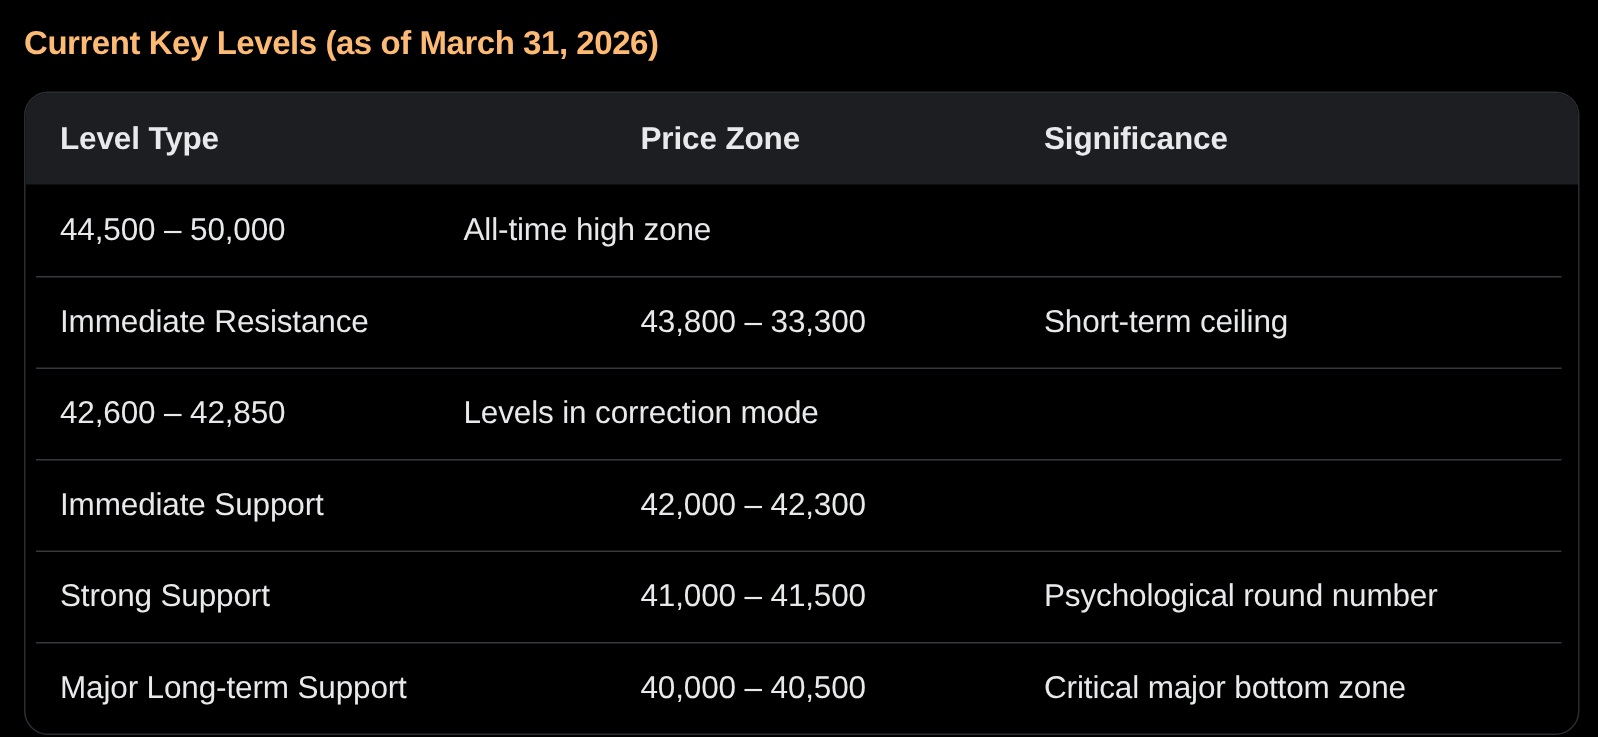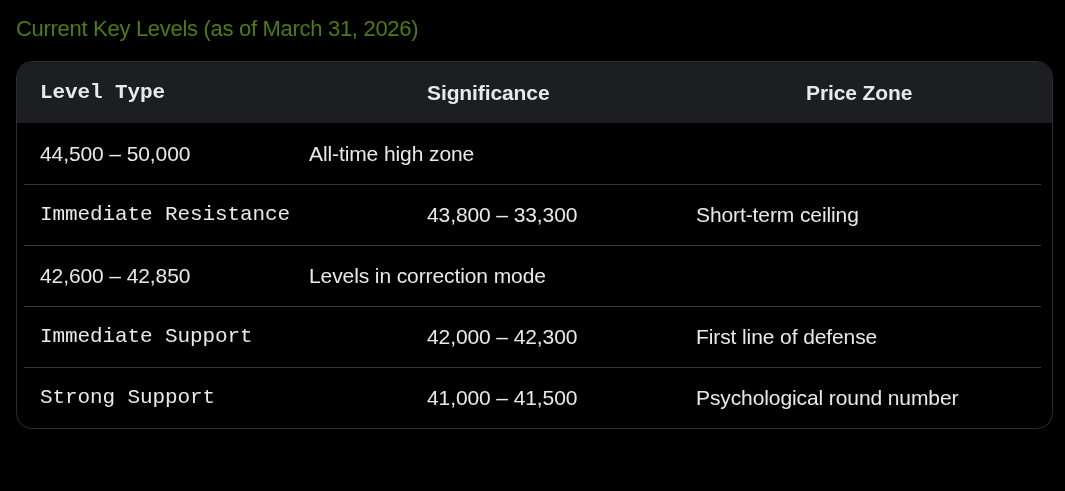--- a/index.html
+++ b/index.html
@@ -11,23 +11,23 @@
     height: 491px;
     background: #000000;
     color: #e7e9ea;
     font-family: "Liberation Sans", "DejaVu Sans", sans-serif;
     overflow: hidden;
   }
   .page-title {
     margin: 15px 16px 0 16px;
     font-size: 22px;
     line-height: 28px;
-    font-weight: 400;
+    font-weight: 700;
     letter-spacing: -0.3px;
-    color: #4d7c0f;
+    color: #fdba74;
     white-space: nowrap;
   }
   .card {
     margin: 18px 12px 0 16px;
     background: #000000;
     border: 1px solid #2a2d31;
     border-radius: 16px;
     overflow: hidden;
   }
   .trow {
@@ -53,38 +53,38 @@
   }
   .tbody .trow:first-child::before {
     display: none;
   }
   .cell {
     padding-left: 23px;
     box-sizing: border-box;
     white-space: nowrap;
     overflow: hidden;
   }
-  .c1 { width: 387px; flex: 0 0 387px; font-family: Liberation Mono, monospace; }
+  .c1 { width: 387px; flex: 0 0 387px; }
   .c2 { width: 269px; flex: 0 0 269px; }
   .c3 { flex: 1 1 auto; }
   .price-bold { font-weight: 400; }
 </style>
 </head>
 <body>
 
 <div class="page">
 
   <h2 class="page-title">Current Key Levels (as of March 31, 2026)</h2>
 
   <div class="card">
 
     <div class="trow header">
       <div class="cell c1">Level Type</div>
+      <div class="cell c2">Price Zone</div>
       <div class="cell c3">Significance</div>
-      <div class="cell c2">Price Zone</div>
     </div>
 
     <div class="tbody" id="tbody">
       <div class="trow">
         <div class="cell c2">44,500 – 50,000</div>
         <div class="cell c3">All-time high zone</div>
       </div>
 
       <div class="trow">
         <div class="cell c1">Immediate Resistance</div>
@@ -93,26 +93,30 @@
       </div>
 
       <div class="trow">
         <div class="cell c2 price-bold">42,600 – 42,850</div>
         <div class="cell c3">Levels in correction mode</div>
       </div>
 
       <div class="trow">
         <div class="cell c1">Immediate Support</div>
         <div class="cell c2">42,000 – 42,300</div>
-        <div class="cell c3">First line of defense</div>
       </div>
 
       <div class="trow">
         <div class="cell c1">Strong Support</div>
         <div class="cell c2">41,000 – 41,500</div>
         <div class="cell c3">Psychological round number</div>
       </div>
 
+      <div class="trow">
+        <div class="cell c1">Major Long-term Support</div>
+        <div class="cell c2">40,000 – 40,500</div>
+        <div class="cell c3">Critical major bottom zone</div>
+      </div>
     </div>
 
   </div>
 
 </div>
 
 </body></html>

